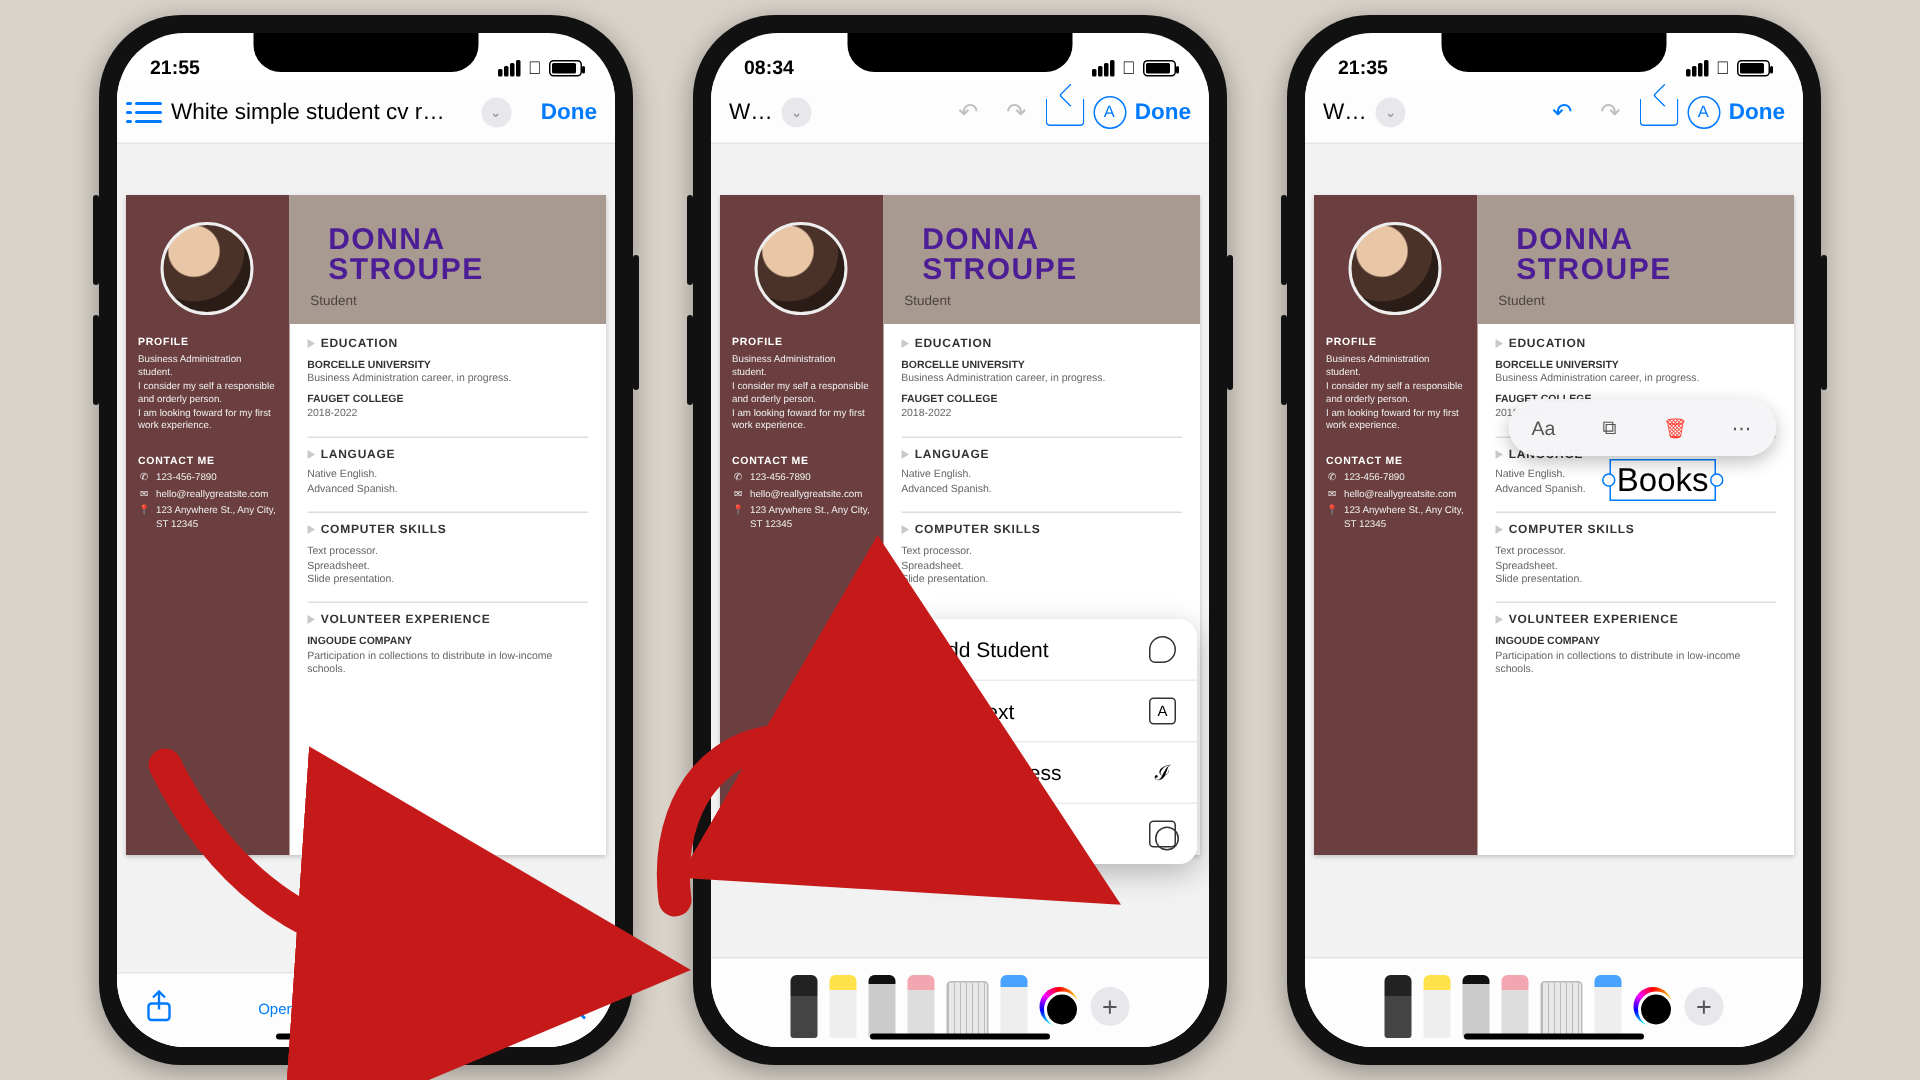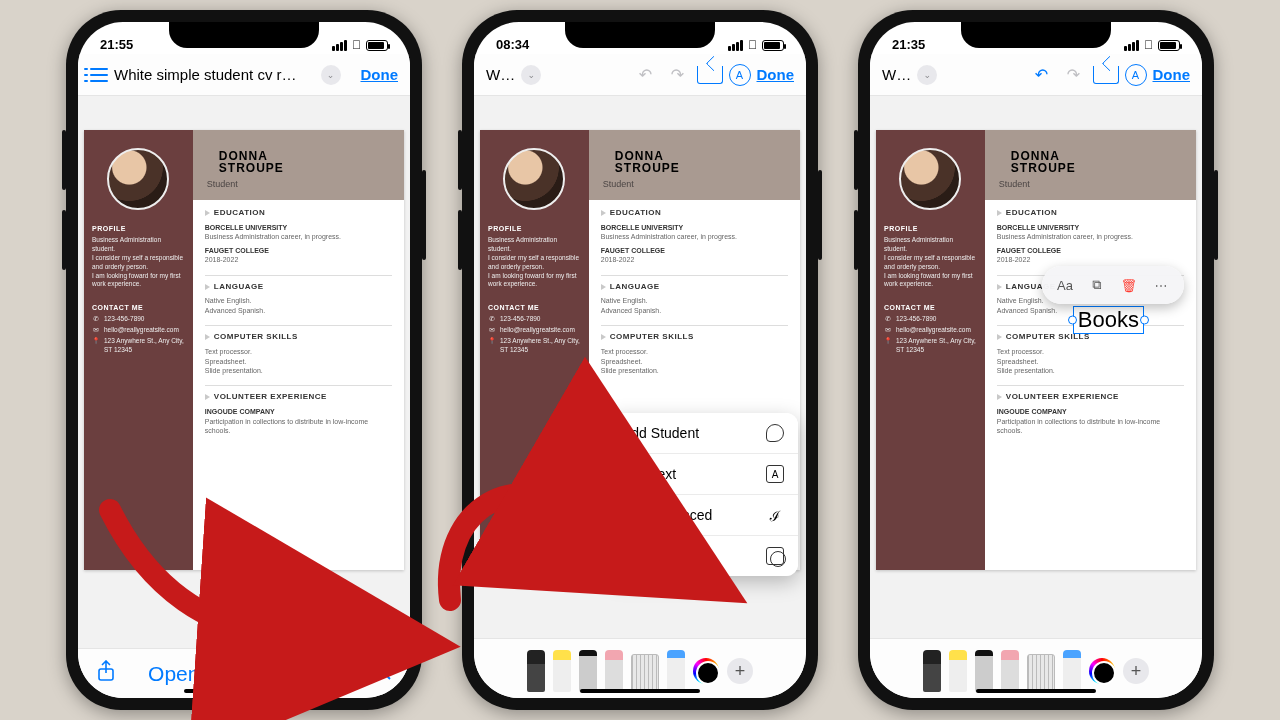--- a/index.html
+++ b/index.html
@@ -72,54 +72,54 @@
   .batt::after{content:"";position:absolute;right:-3px;top:3px;width:2px;height:5px;background:#000;border-radius:1px}
   .batt::before{content:"";position:absolute;left:1px;top:1px;bottom:1px;width:80%;background:#000;border-radius:1px}
 
   
   .nav {
     height:42px; display:flex; align-items:center; gap:6px;
     padding:0 12px; border-bottom:1px solid #e5e5e5; background:#fdfdfd;
     font-size:15px;
   }
   .nav .title { flex:1; font-weight:400; color:#000; white-space:nowrap; overflow:hidden; text-overflow:ellipsis;}
-  .nav .done  { color:var(--ios-blue); font-weight:600;text-decoration:underline;}
+  .nav .done  { color:var(--ios-blue); font-weight:600;}
   .list-icon { width:18px; height:14px; display:flex; flex-direction:column; justify-content:space-between;}
   .list-icon span{height:2px;background:var(--ios-blue);border-radius:1px;position:relative}
   .list-icon span::before{content:"";position:absolute;left:-6px;top:0;width:4px;height:2px;background:var(--ios-blue);border-radius:1px}
   .drop-circle{width:20px;height:20px;border-radius:50%;background:#e8e8ec;display:flex;align-items:center;justify-content:center;color:#8a8a8e;font-size:9px}
   .icon-btn{width:26px;height:26px;display:flex;align-items:center;justify-content:center;color:var(--ios-blue);font-size:16px}
   .icon-circle{width:22px;height:22px;border:1.5px solid var(--ios-blue);border-radius:50%;display:flex;align-items:center;justify-content:center;font-size:11px;color:var(--ios-blue)}
   .icon-muted{color:#c0c0c4;border-color:#c0c0c4}
   .markup-icon{width:26px;height:18px;border:1.5px solid var(--ios-blue);border-top:none;border-radius:0 0 3px 3px;position:relative}
   .markup-icon::after{content:"";position:absolute;top:-8px;left:10px;width:10px;height:10px;border-left:1.5px solid var(--ios-blue);border-bottom:1.5px solid var(--ios-blue);transform:rotate(45deg);border-bottom-left-radius:2px}
 
   
   .doc-wrap { flex:1; background:#f2f2f2; padding:34px 6px 0; overflow:hidden; position:relative;}
   .doc { width:100%; height:440px; background:#fff; box-shadow:0 1px 3px rgba(0,0,0,.2); display:flex; font-size:7px; line-height:1.35; color:#333; position:relative;}
   .doc .left { width:34%; background:var(--brown); color:#eee; padding:12px 8px 8px; }
   .doc .right{ flex:1; display:flex;flex-direction:column}
   .hdr { background:var(--taupe); padding:20px 14px 10px; }
-  .nm  { font-size:12px; font-weight:700; color:#000000; letter-spacing:1px; line-height:1;padding-left:12px;}
+  .nm  { font-size:20px; font-weight:700; color:#4c1d95; letter-spacing:1px; line-height:1;padding-left:12px;}
   .role{ font-size:9px; color:#4b4544; margin-top:4px;}
   .avatar{width:62px;height:62px;border-radius:50%;border:2px solid #eee;margin:6px auto 14px;background:radial-gradient(circle at 35% 30%,#e8c6a6 0 30%,#4a3228 32% 60%,#2a1c16 61% 100%);}
   .sec-l{font-size:7px;font-weight:700;letter-spacing:.5px;margin:6px 0 3px;color:#fff}
   .sec-r{font-size:8px;font-weight:700;letter-spacing:.5px;margin:10px 0 4px;color:#333;border-top:1px solid #ddd;padding-top:6px}
   .sec-r:first-child{border:none;padding-top:0;margin-top:0}
   .chev{display:inline-block;width:0;height:0;border-top:3px solid transparent;border-bottom:3px solid transparent;border-left:5px solid #c9c9c9;margin-right:4px;vertical-align:middle}
   .body{padding:8px 12px 10px}
   .muted{color:#666}
   .bold{font-weight:700;font-size:7px}
   .ci{display:flex;gap:4px;align-items:flex-start;margin:2px 0;font-size:6.5px}
   .ci .ic{width:8px;text-align:center}
 
   
   .bottombar{height:50px;border-top:1px solid #e5e5e5;display:flex;align-items:center;justify-content:space-between;padding:0 18px;background:#fdfdfd}
   .bb-btn{color:var(--ios-blue);font-size:20px}
-  .bb-link{color:var(--ios-blue);font-size:21px}
+  .bb-link{color:var(--ios-blue);font-size:10px}
   .home{position:absolute;bottom:5px;left:50%;transform:translateX(-50%);width:120px;height:4px;border-radius:3px;background:#000;z-index:5}
 
   
   .mk-bar{height:60px;background:#fdfdfd;border-top:1px solid #e5e5e5;display:flex;align-items:flex-end;justify-content:center;gap:8px;padding:0 10px 6px}
   .tool{width:18px;height:42px;border-radius:4px 4px 2px 2px;position:relative}
   .tool.pen{background:linear-gradient(#222 0 14px,#444 14px 100%)}
   .tool.marker{background:linear-gradient(#ffe14a 0 10px,#eee 10px 100%)}
   .tool.pencil{background:linear-gradient(#111 0 6px,#ccc 6px 100%)}
   .tool.eraser{background:linear-gradient(#f2a6b0 0 10px,#ddd 10px 100%)}
   .tool.ruler{width:28px;height:38px;background:repeating-linear-gradient(90deg,#bbb 0 1px,transparent 1px 4px),#e8e8e8;border:1px solid #bbb;border-radius:3px}
@@ -130,21 +130,21 @@
 
   
   .menu{position:absolute;right:8px;bottom:62px;width:190px;background:rgba(255,255,255,.96);backdrop-filter:blur(6px);border-radius:12px;box-shadow:0 6px 20px rgba(0,0,0,.25);overflow:hidden;z-index:20}
   .menu-row{display:flex;align-items:center;justify-content:space-between;padding:11px 14px;font-size:14px;color:#000;border-top:1px solid rgba(0,0,0,.08)}
   .menu-row:first-child{border-top:none}
   .menu-row .ic{width:18px;height:18px;border:1.2px solid #333;border-radius:3px;display:flex;align-items:center;justify-content:center;font-size:10px}
   .ic.sticker{border-radius:50% 50% 50% 4px}
   .ic.sig{border:none;font-family:cursive;font-size:14px}
 
   
-  .callout{position:absolute;top:170px;right:18px;display:flex;gap:6px;background:rgba(245,245,247,.97);border-radius:20px;padding:6px 10px;box-shadow:0 4px 12px rgba(0,0,0,.25);z-index:30}
+  .callout{position:absolute;top:170px;right:18px;display:flex;gap:18px;background:rgba(245,245,247,.97);border-radius:20px;padding:6px 10px;box-shadow:0 4px 12px rgba(0,0,0,.25);z-index:30}
   .callout .cb{width:26px;height:26px;border-radius:50%;display:flex;align-items:center;justify-content:center;font-size:13px;color:#555}
   .callout .cb.del{color:#ff3b30}
   .text-obj{position:absolute;top:210px;right:58px;z-index:29;border:1.5px solid var(--ios-blue);padding:0 4px;font-size:22px;color:#000;background:#fff}
   .handle{position:absolute;width:9px;height:9px;background:#fff;border:1.5px solid var(--ios-blue);border-radius:50%}
   .text-obj .h1{left:-6px;top:50%;transform:translateY(-50%)}
   .text-obj .h2{right:-6px;top:50%;transform:translateY(-50%)}
 
   
   .arrow{position:absolute;z-index:40;pointer-events:none}
   .arrow svg{overflow:visible}
@@ -324,21 +324,21 @@
       <div class="menu">
         <div class="menu-row">
             <span>Add Student</span>
             <span class="ic sticker"></span>
           </div>
         <div class="menu-row">
             <span>Add Text</span>
             <span class="ic">A</span>
           </div>
         <div class="menu-row">
-            <span>Add Advanced</span>
+            <span>Add Business</span>
             <span class="ic sig">ℐ</span>
           </div>
         <div class="menu-row">
             <span>Add Shape</span>
             <span class="ic" style="border-radius:3px;position:relative">
               <span style="position:absolute;inset:3px -3px -3px 3px;border:1.2px solid #333;border-radius:50%"></span>
             </span>
           </div>
       </div>
     </div>

